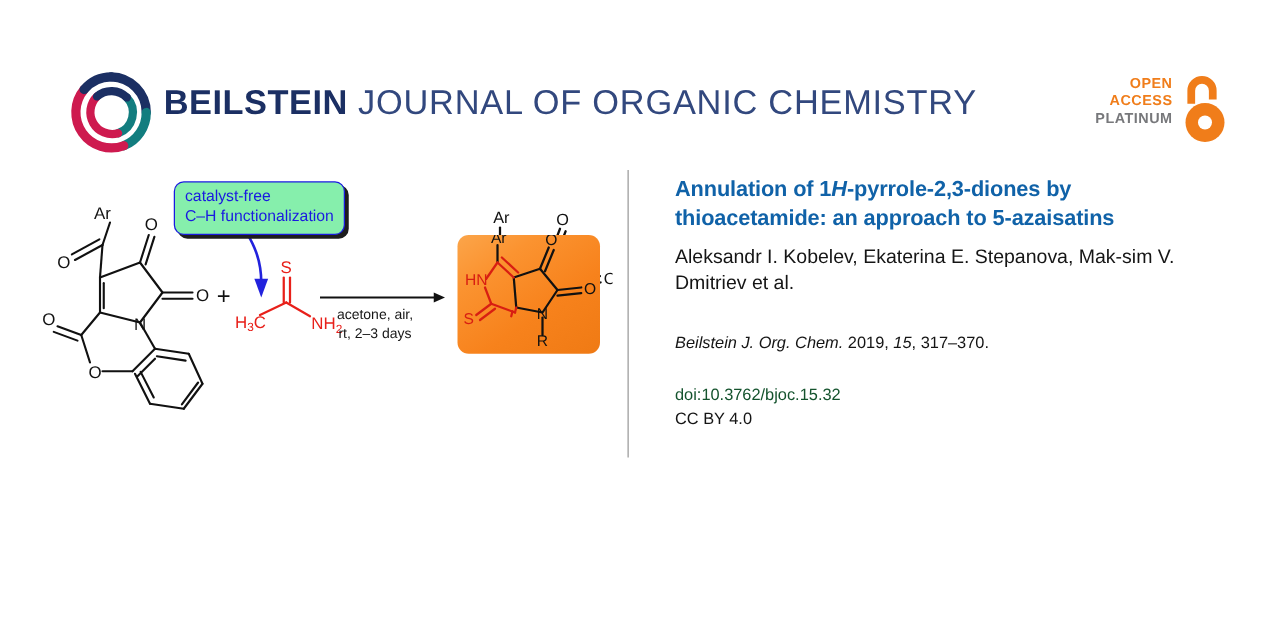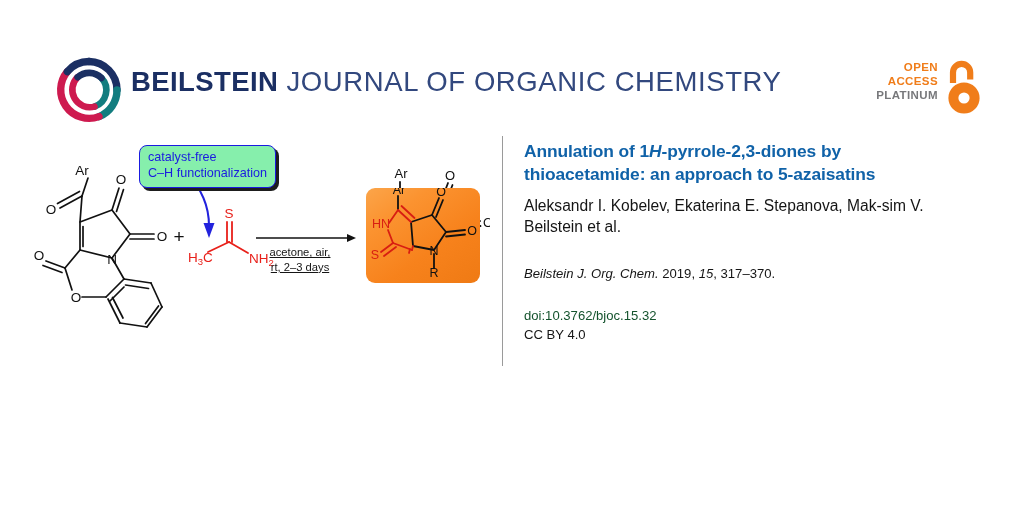--- a/index.html
+++ b/index.html
@@ -39,38 +39,38 @@
   .callout-box {
     position: absolute; left: 139px; top: 145px;
     border: 1.6px solid #1a1ae0; border-radius: 8px; background: #86efac;
     padding: 4px 8px 5px 8px;
     box-shadow: 3px 3px 0 0 #1d1d1d;
     color: #1a1ae0; font-size: 12.6px; line-height: 1.26; white-space: nowrap;
   }
 
   .cond-text {
     position: absolute; left: 248px; top: 245px; width: 104px;
-    text-align: center; font-size: 11.2px; color: #151515; line-height: 1.33; text-decoration: underline;
+    text-align: center; font-size: 11.2px; color: #151515; line-height: 1.33;
   }
 
   .prod-box {
     position: absolute; left: 366px; top: 188px; width: 114px; height: 95px;
     border-radius: 9px;
     background: linear-gradient(145deg, #fba54a 0%, #fb9330 26%, #f7821c 62%, #ef7a14 100%);
   }
   .bullets {
     position: absolute; left: 366px; top: 288px;
     font-size: 11.4px; color: #151515; line-height: 1.42;
   }
 
   
   #divider { position: absolute; left: 502px; top: 136px; width: 1px; height: 230px; background: #9a9a9a; }
 
   
-  #article { position: absolute; left: 524px; top: 140px; width: 440px; }
+  #article { position: absolute; left: 540px; top: 140px; width: 440px; }
   #art-title {
     color: #1062a8; font-weight: bold; font-size: 17.4px; line-height: 1.30;
     letter-spacing: -0.1px;
   }
   #art-title .ital { font-style: italic; }
   #art-authors {
     margin-top: 11px; color: #151515; font-size: 15.6px; line-height: 1.33;
   }
   #art-citation {
     margin-top: 27px; color: #151515; font-size: 13.1px; line-height: 1.4;
@@ -291,21 +291,21 @@
     <div>acetone, air,</div>
     <div>rt, 2–3 days</div>
   </div>
 
 
   <div id="divider"></div>
 
   <div id="article">
     <div id="art-title"><span>Annulation of 1</span><span class="ital">H</span><span>-pyrrole-2,3-diones by thioacetamide: an approach to 5-azaisatins</span></div>
 
-    <div id="art-authors">Aleksandr I. Kobelev, Ekaterina E. Stepanova, Mak-sim V. Beilstein et al.</div>
+    <div id="art-authors">Aleksandr I. Kobelev, Ekaterina E. Stepanova, Mak-sim V. Dmitriev et al.</div>
 
     <div id="art-citation"><span class="ital">Beilstein J. Org. Chem.</span> <span class="bold">2019</span><span>, </span><span class="ital">15</span><span>, </span><span>317–370.</span></div>
 
     <div id="art-doi">doi:10.3762/bjoc.15.32</div>
     <div id="art-license">CC BY 4.0</div>
   </div>
 
 </div>
 
 </body></html>

